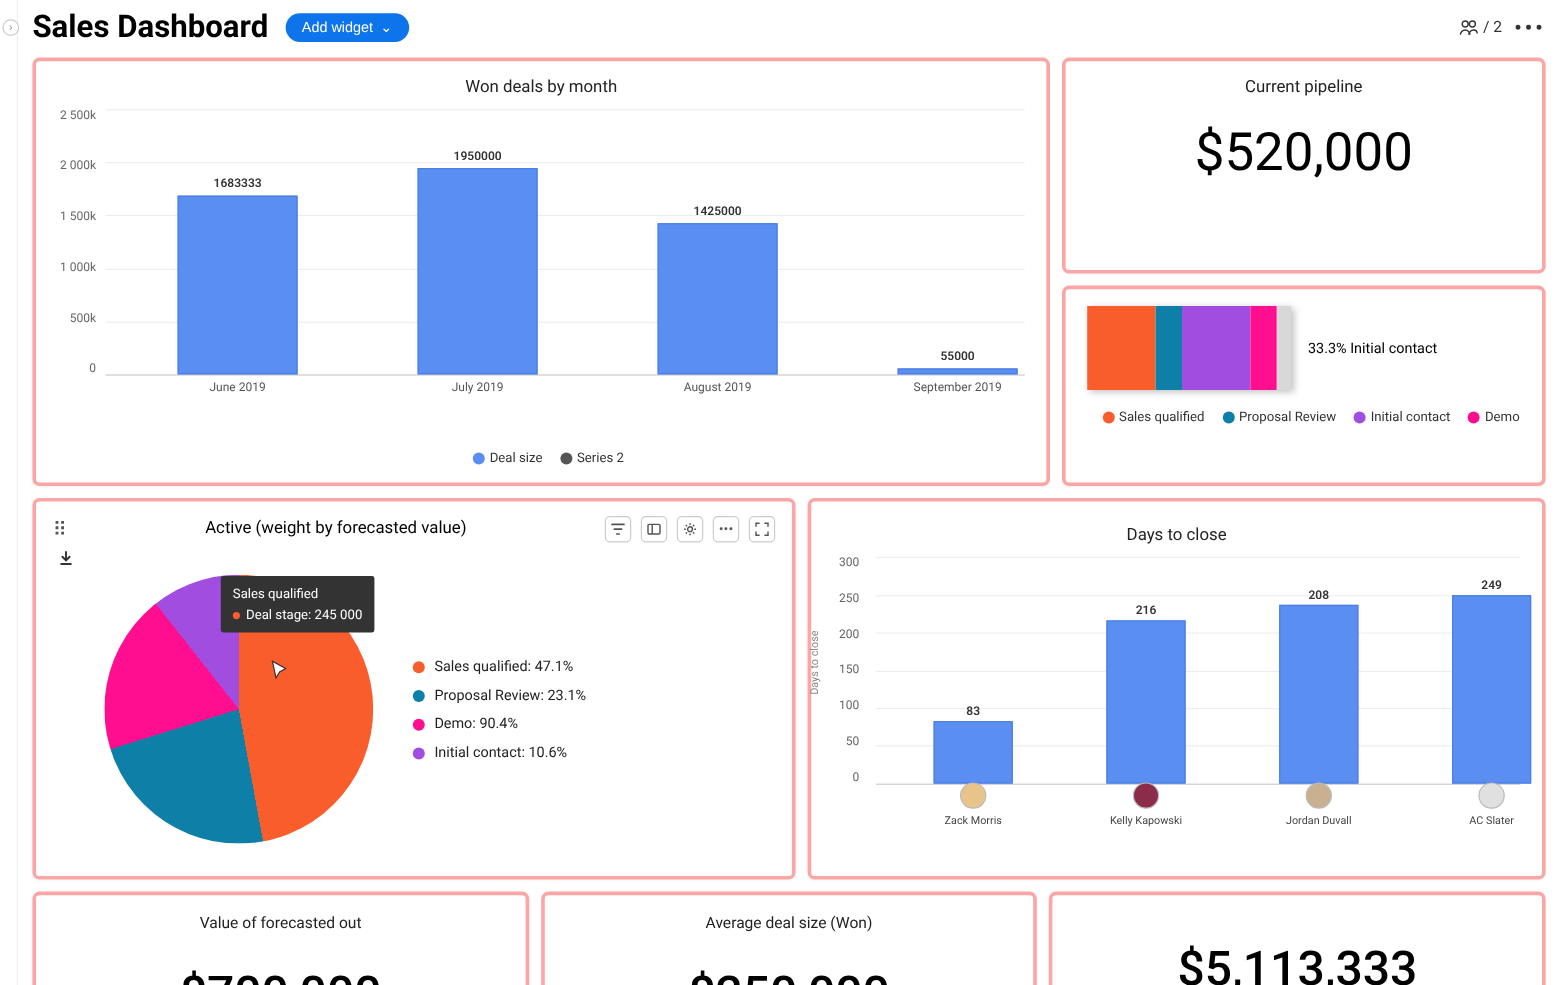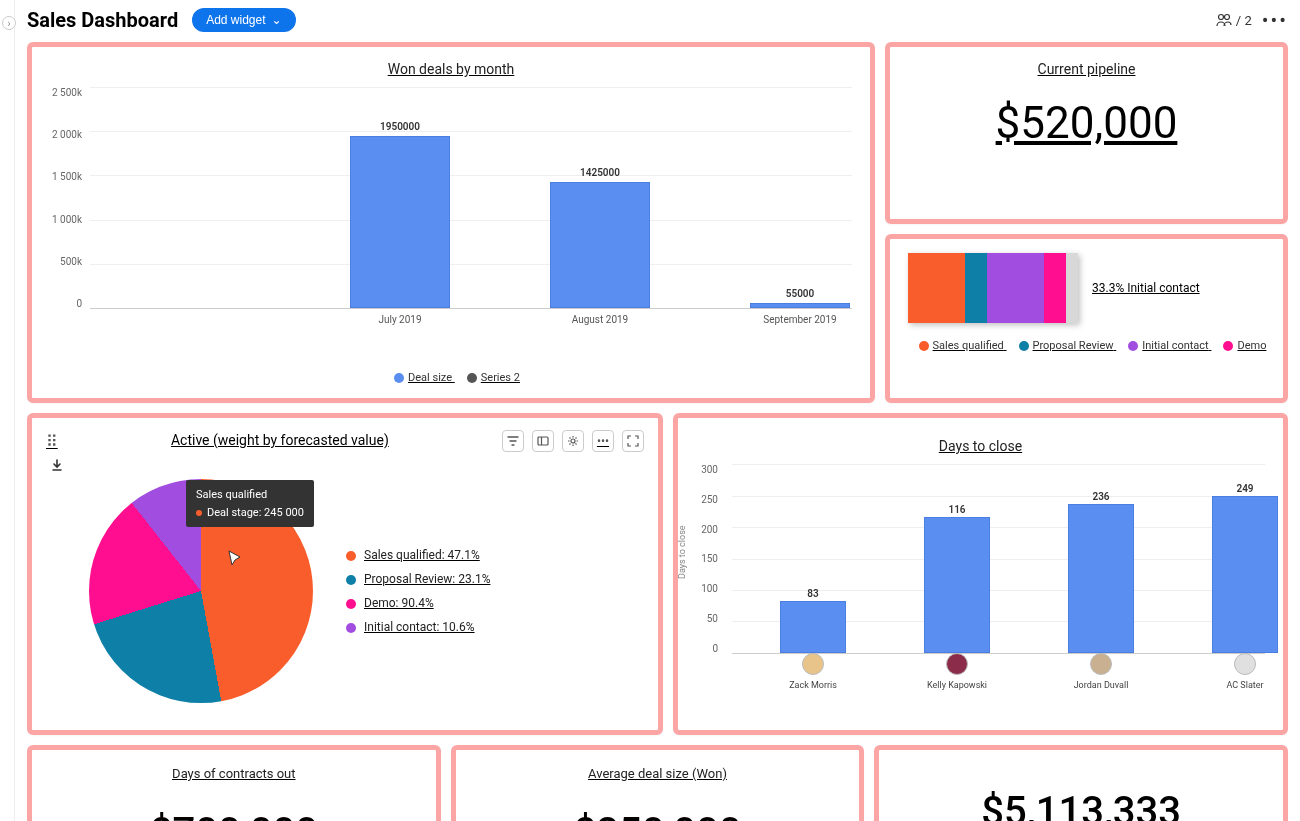--- a/index.html
+++ b/index.html
@@ -22,46 +22,45 @@
     border-radius: 50%;
     background: #fff;
     display: flex; align-items: center; justify-content: center;
     font-size: 10px; color: #888;
     cursor: pointer;
   }
   .header {
     display: flex; align-items: center; gap: 14px;
     margin-bottom: 10px;
   }
-  .title { font-size: 20px; font-weight: 700; }
+  .title { font-size: 26px; font-weight: 700; }
   .add-widget {
     background: #0e74ec; color: #fff; border: none;
     border-radius: 16px; padding: 5px 14px;
     font-size: 12px; display: flex; align-items: center; gap: 6px;
     cursor: pointer;
   }
   .spacer { flex: 1; }
   .header-right { display: flex; align-items: center; gap: 10px; color: #333; }
   .ppl { display: flex; align-items: center; gap: 4px; font-size: 13px; cursor: pointer; }
   .dots { font-size: 20px; letter-spacing: 2px; cursor: pointer; }
 
   .grid {
     display: grid;
     grid-template-columns: 848px 1fr;
     grid-auto-rows: min-content;
     gap: 10px;
   }
   .card {
-    border: 5px solid #fca5a5;
+    border: 3px solid #fca5a5;
     border-radius: 6px;
     background: #fff;
     box-shadow: 0 1px 2px rgba(0,0,0,0.04);
     padding: 10px 14px 14px;
     position: relative;
-    text-decoration: underline;
   }
   .card-title { text-align: center; font-size: 14px; color: #222; margin: 4px 0 10px; }
   .big-number { text-align: center; font-size: 44px; font-weight: 400; padding: 10px 0 24px; }
   .mid-card .card-title { padding-top: 6px; }
 
   
   .won-chart { position: relative; height: 250px; padding-left: 36px; }
   .won-yaxis {
     position: absolute; left: 0; top: 0; bottom: 28px;
     display: flex; flex-direction: column; justify-content: space-between;
@@ -217,20 +216,24 @@
           <span>500k</span>
           <span>0</span>
         </div>
         <div class="won-plot">
           <div class="won-grid" style="top:0%"></div>
           <div class="won-grid" style="top:20%"></div>
           <div class="won-grid" style="top:40%"></div>
           <div class="won-grid" style="top:60%"></div>
           <div class="won-grid" style="top:80%"></div>
 
+          <div class="won-bar" style="left: 60px; height: 67.3%;">
+            <div class="won-bar-label">1683333</div>
+            <div class="won-xlabel">June 2019</div>
+          </div>
           <div class="won-bar" style="left: 260px; height: 78.0%;">
             <div class="won-bar-label">1950000</div>
             <div class="won-xlabel">July 2019</div>
           </div>
           <div class="won-bar" style="left: 460px; height: 57.0%;">
             <div class="won-bar-label">1425000</div>
             <div class="won-xlabel">August 2019</div>
           </div>
           <div class="won-bar" style="left: 660px; height: 2.2%;">
             <div class="won-bar-label">55000</div>
@@ -352,48 +355,48 @@
             <div class="dtc-grid" style="top:83.3%"></div>
 
             <div class="dtc-bar" style="left:48px; height:27.7%;">
               <div class="dtc-bar-label">83</div>
               <div class="dtc-xlabel">
                 <span class="dtc-avatar" style="background:#e8c48a;border:1px solid #bbb;"></span><br>
                 <span>Zack Morris</span>
               </div>
             </div>
             <div class="dtc-bar" style="left:192px; height:72.0%;">
-              <div class="dtc-bar-label">116</div>
+              <div class="dtc-bar-label">216</div>
               <div class="dtc-xlabel">
                 <span class="dtc-avatar" style="background:#8b2c4a;border:1px solid #bbb;"></span><br>
                 <span>Kelly Kapowski</span>
               </div>
             </div>
             <div class="dtc-bar" style="left:336px; height:78.7%;">
-              <div class="dtc-bar-label">236</div>
+              <div class="dtc-bar-label">208</div>
               <div class="dtc-xlabel">
                 <span class="dtc-avatar" style="background:#c8b090;border:1px solid #bbb;"></span><br>
                 <span>Jordan Duvall</span>
               </div>
             </div>
             <div class="dtc-bar" style="left:480px; height:83.0%;">
               <div class="dtc-bar-label">249</div>
               <div class="dtc-xlabel">
                 <span class="dtc-avatar" style="background:#e0e0e0;border:1px solid #bbb;"></span><br>
                 <span>AC Slater</span>
               </div>
             </div>
           </div>
         </div>
       </div>
     </div>
 
     <div class="bottom-row">
       <div class="card">
-        <div class="metric-title">Days of contracts out</div>
+        <div class="metric-title">Value of forecasted out</div>
         <div class="metric-value">$700,000</div>
       </div>
       <div class="card">
         <div class="metric-title">Average deal size (Won)</div>
         <div class="metric-value">$250,000</div>
       </div>
       <div class="card">
         <div class="metric-value">$5,113,333</div>
       </div>
     </div>

